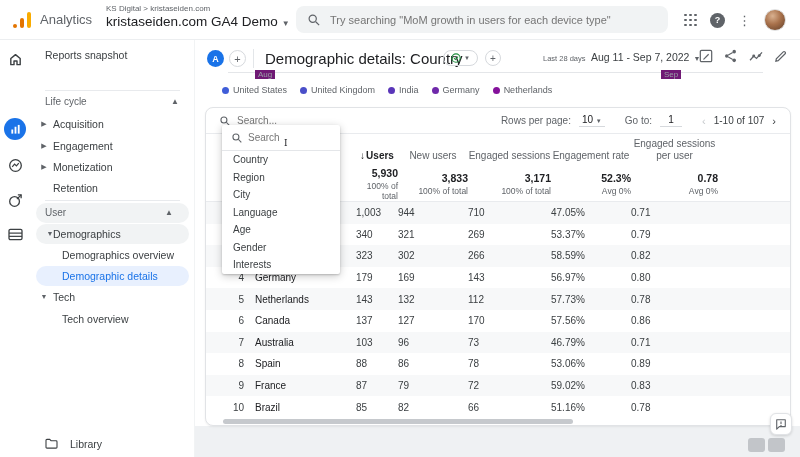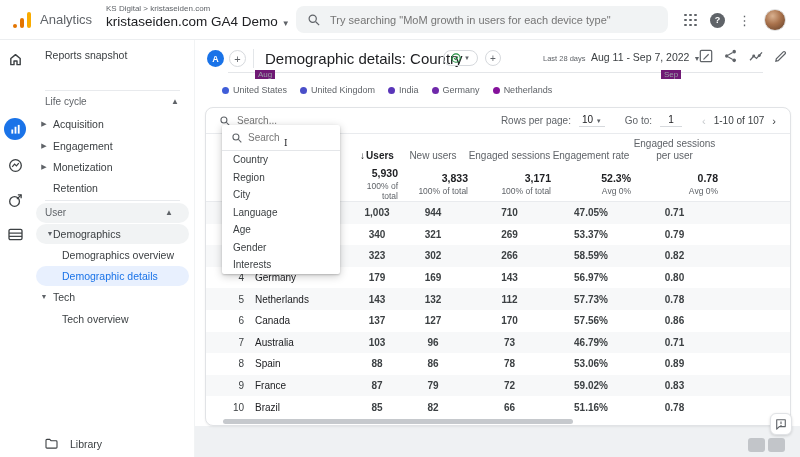--- a/index.html
+++ b/index.html
@@ -94,21 +94,21 @@
   .totals { position:absolute; left:0; top:59px; width:100%; height:35px; border-bottom:1px solid #e9ebee; }
   .totals .tc { text-align:right; }
   .totals .tv { font-size:10.5px; font-weight:700; color:#202124; }
   .totals .ts { font-size:8.5px; color:#5f6368; margin-top:2px; }
 
   .rows { position:absolute; left:0; top:94px; width:100%; }
   .trow { height:21.6px; }
   .trow.odd { background:#f7f8f9; }
   .trow .n { text-align:right; font-size:10px; color:#3c4043; }
   .trow .dim { padding-left:11px; font-size:10px; color:#202124; }
-  .trow .m { text-align:center; font-size:10px; color:#3c4043;font-weight:bold; }
+  .trow .m { text-align:left; font-size:10px; color:#3c4043; }
 
   .hscroll { position:absolute; left:17px; top:311px; width:350px; height:5px; background:#c6c9cd; border-radius:3px; }
 
   
   .dd { position:absolute; left:27px; top:85px; width:118px; height:149px; background:#fff; box-shadow:0 1px 2px rgba(0,0,0,.18), 0 2px 8px rgba(0,0,0,.22); border-radius:2px; z-index:15; }
   .dd-search { height:26px; border-bottom:1px solid #e4e6e9; display:flex; align-items:center; padding:0 10px; gap:6px; }
   .dd-search input { border:none; outline:none; font-size:10px; color:#5f6368; width:70px; background:transparent; font-family:inherit; }
   .ibeam { position:absolute; left:62px; top:13px; font-family:"DejaVu Serif", serif; font-size:9px; color:#202124; }
   .dd-item { height:17.5px; line-height:17.5px; padding-left:11px; font-size:10px; color:#3c4043; cursor:pointer; }
 

